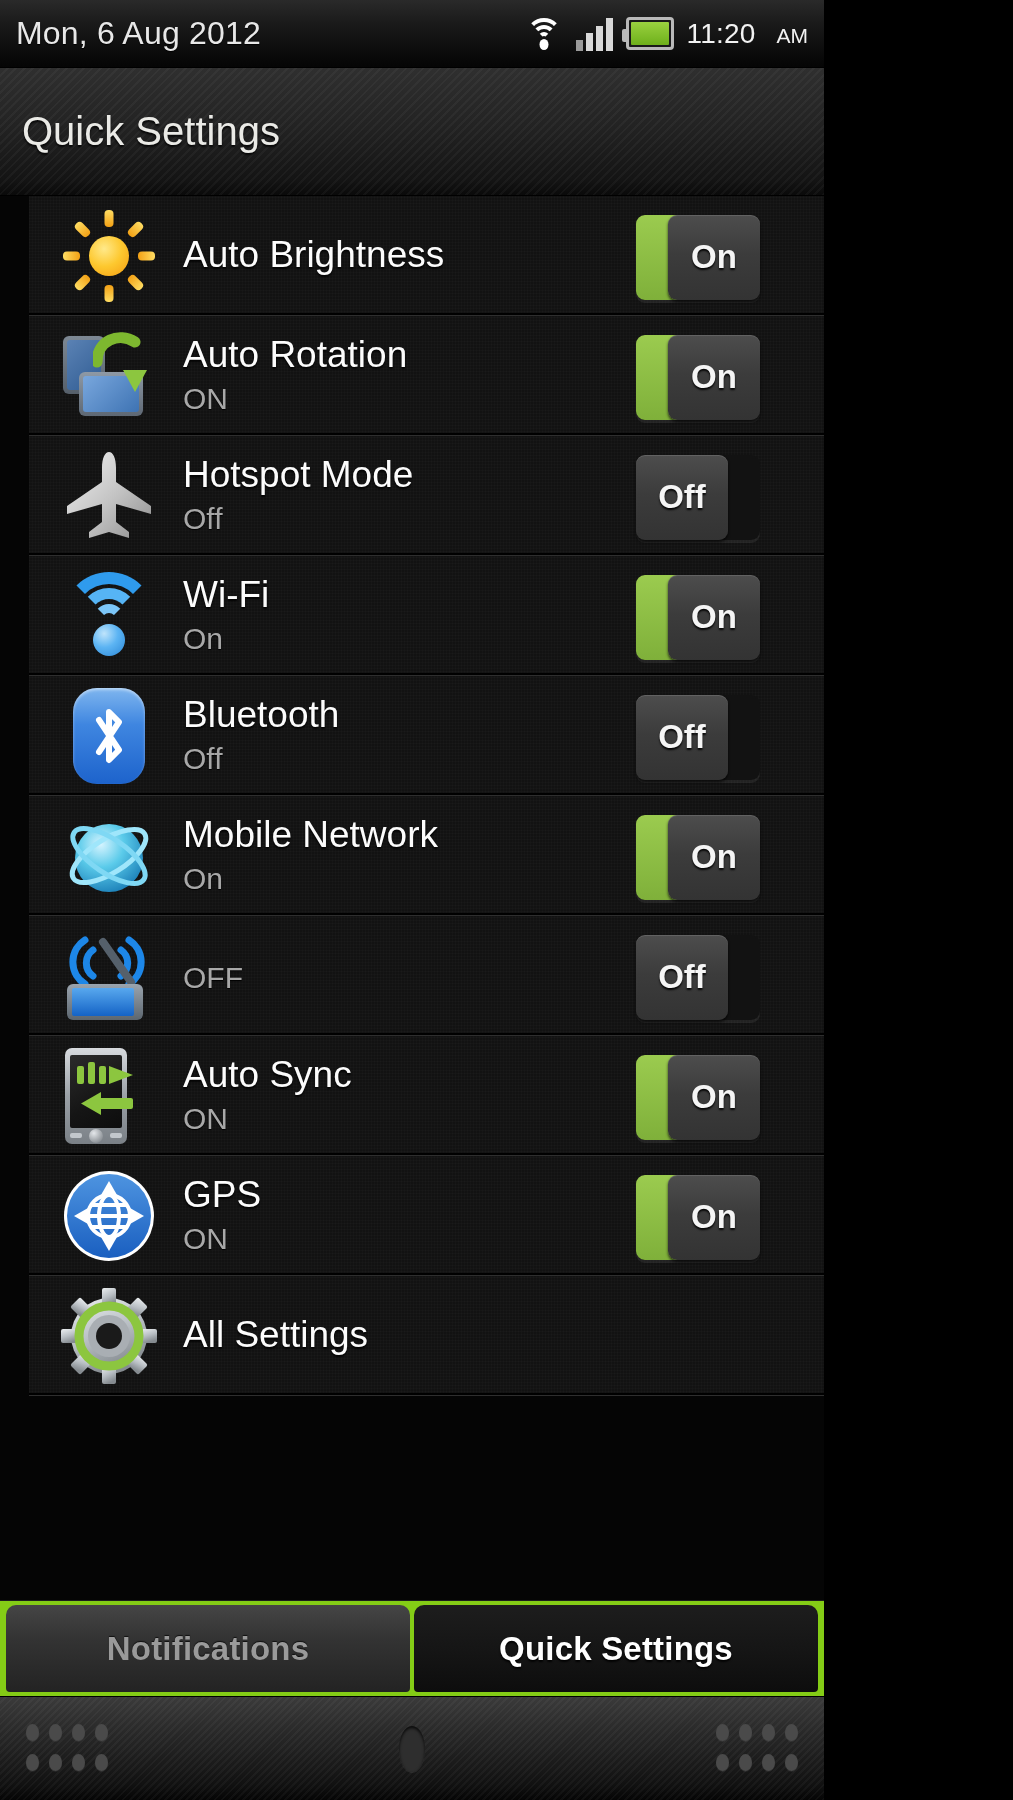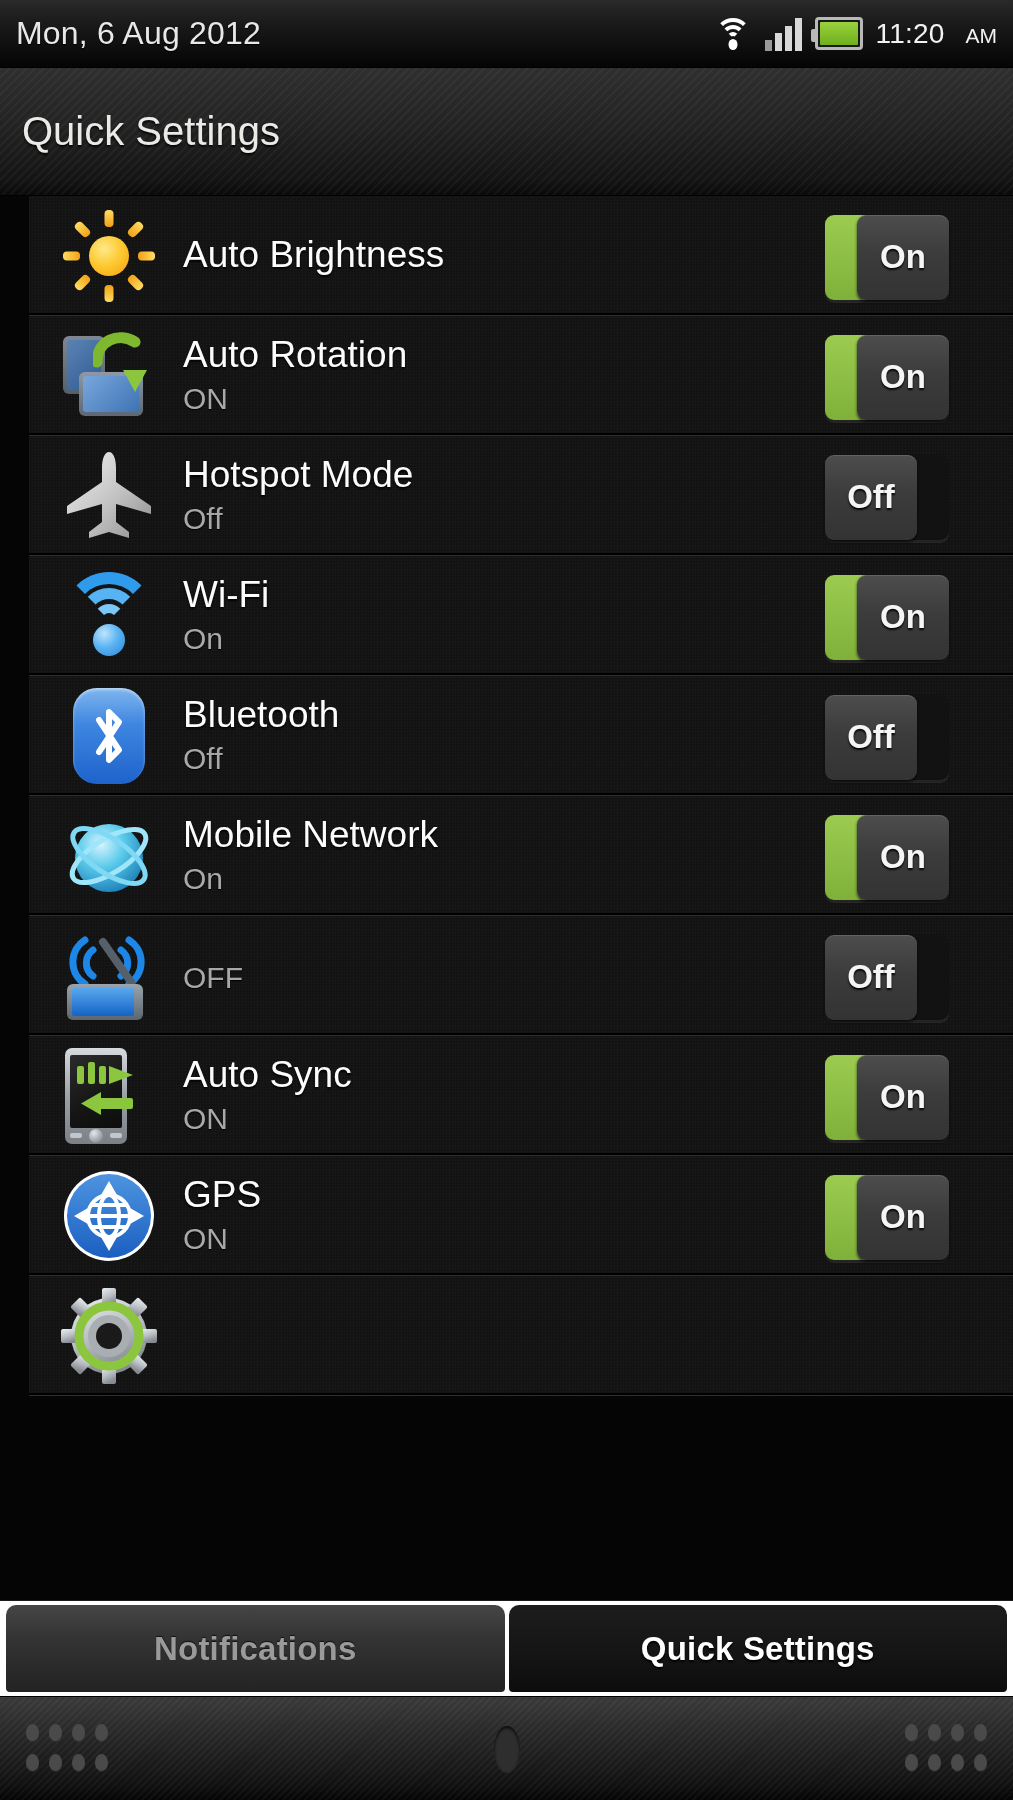--- a/index.html
+++ b/index.html
@@ -2,21 +2,21 @@
 <html><head>
 <meta charset="utf-8">
 <style>
   * { margin:0; padding:0; box-sizing:border-box; }
   html,body {
     width:1013px; height:1800px;
     background:#000;
     font-family:"Liberation Sans", sans-serif;
     overflow:hidden;
   }
-  #screen { position:relative; width:1013px; height:1800px; background:#050505; }
+  #screen { position:relative; width:824px; height:1800px; background:#050505; }
 
   
   .statusbar {
     position:relative; height:68px; width:100%;
     background:linear-gradient(to bottom,#2a2a2a 0%,#1a1a1a 35%,#0b0b0b 80%,#050505 100%);
     display:flex; align-items:center; padding:0 16px;
     border-bottom:1px solid #000;
   }
   .sb-date { color:#e8e8e8; font-size:32px; letter-spacing:0.2px; text-shadow:0 1px 1px #000; }
   .sb-right { margin-left:auto; display:flex; align-items:center; gap:13px; }
@@ -166,21 +166,21 @@
 
   
   .ic-gps { width:96px; height:96px; display:flex; align-items:center; justify-content:center; }
 
   
   .ic-gear { width:100px; height:100px; display:flex; align-items:center; justify-content:center; }
 
   
   .tabbar {
     position:absolute; left:0; right:0; bottom:104px; height:96px; display:flex; gap:4px;
-    padding:4px 6px; background:#ffffff; border-top:1px solid #1d1d1d;
+    padding:4px 6px; background:#84cc16; border-top:1px solid #1d1d1d;
   }
   .tab { flex:1 1 0; display:flex; align-items:center; justify-content:center;
      border-radius:10px 10px 4px 4px; font-size:33px; font-weight:bold; letter-spacing:0.2px; }
   .tab.inactive { background:linear-gradient(to bottom,#454545 0%,#333 40%,#232323 100%);
      color:#9a9a9a; text-shadow:0 -1px 1px rgba(0,0,0,.7); }
   .tab.active { background:linear-gradient(to bottom,#1d1d1d 0%,#141414 60%,#0d0d0d 100%);
      color:#fff; text-shadow:0 2px 2px rgba(0,0,0,.9); }
 
   
   .handle {
@@ -521,20 +521,23 @@
               <rect x="43" y="80" width="14" height="18" rx="2" transform="rotate(45 50 50)"></rect>
               <rect x="2" y="43" width="18" height="14" rx="2" transform="rotate(45 50 50)"></rect>
               <rect x="80" y="43" width="18" height="14" rx="2" transform="rotate(45 50 50)"></rect>
             </g>
             <circle cx="50" cy="50" r="30" fill="none" stroke="#8cc63f" stroke-width="9"></circle>
             <circle cx="50" cy="50" r="21" fill="#a9aeb3"></circle>
             <circle cx="50" cy="50" r="13" fill="#1a1a1a"></circle>
           </svg>
         </div>
       </div>
+      <div class="row-text">
+        <div class="row-title">All Settings</div>
+      </div>
       <div class="toggle-wrap"></div>
     </div>
 
   </div>
 
   <div class="tabbar">
     <div class="tab inactive">
       <span>Notifications</span>
     </div>
     <div class="tab active">

